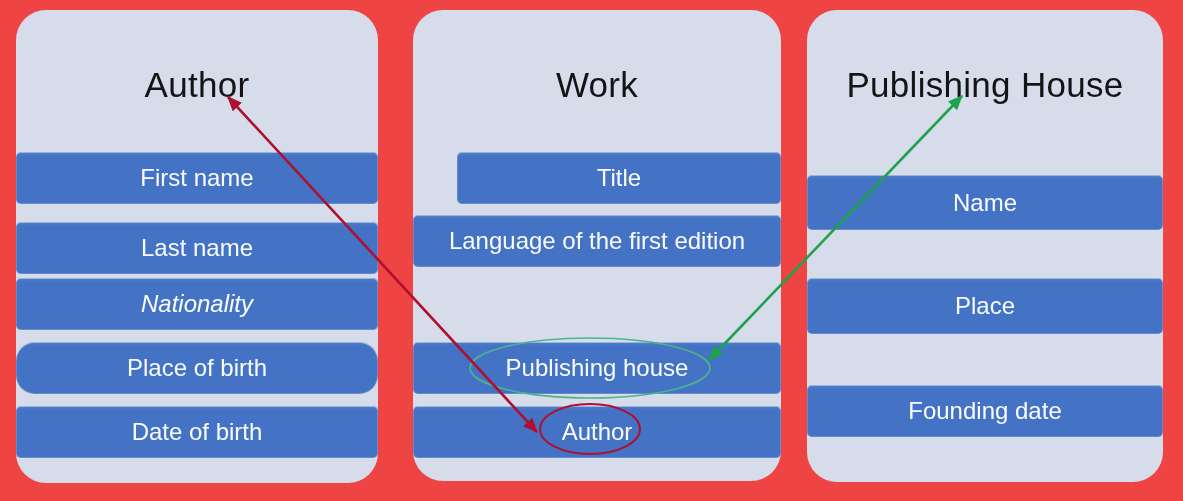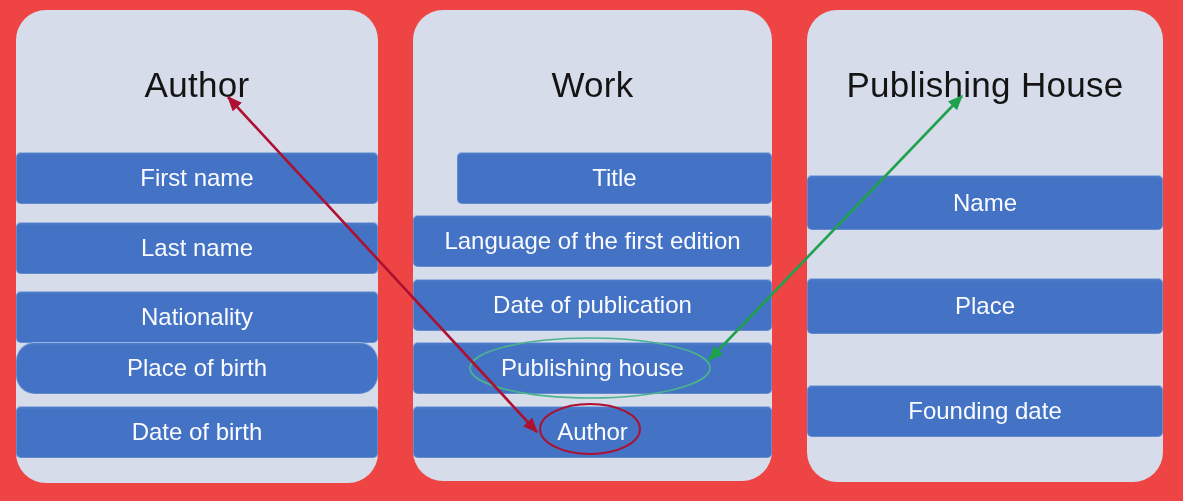--- a/index.html
+++ b/index.html
@@ -50,30 +50,29 @@
 </style>
 </head>
 <body>
 
 <div class="canvas">
 
   <section class="panel" style="left:16px; width:362px; height:473px;">
     <h2 class="panel-title">Author</h2>
     <div class="field" style="top:142px;text-align:center;">First name</div>
     <div class="field" style="top:205px;margin-top:7px;">Last name</div>
-    <div class="field" style="top:281px;">Nationality</div>
+    <div class="field" style="top:268px;font-style:italic;">Nationality</div>
     <div class="field" style="top:332px;border-radius:19px;">Place of birth</div>
     <div class="field" style="top:396px;">Date of birth</div>
   </section>
 
-  <section class="panel" style="left:413px; width:359px; height:471px;">
+  <section class="panel" style="left:413px; width:359px; height:471px;padding-left:9px;">
     <h2 class="panel-title">Work</h2>
     <div class="field" style="top:142px;margin-left:44px;">Title</div>
     <div class="field" style="top:205px;text-align:right;">Language of the first edition</div>
-    <div class="field" style="top:269px;">Date of publication</div>
     <div class="field" style="top:332px;">Publishing house</div>
     <div class="field" style="top:396px;">Author</div>
   </section>
 
   <section class="panel" style="left:807px; width:356px; height:472px;">
     <h2 class="panel-title">Publishing House</h2>
     <div class="field" style="top:165px; height:55px;">Name</div>
     <div class="field" style="top:268px; height:56px;">Place</div>
     <div class="field" style="top:375px; height:52px;">Founding date</div>
   </section>

